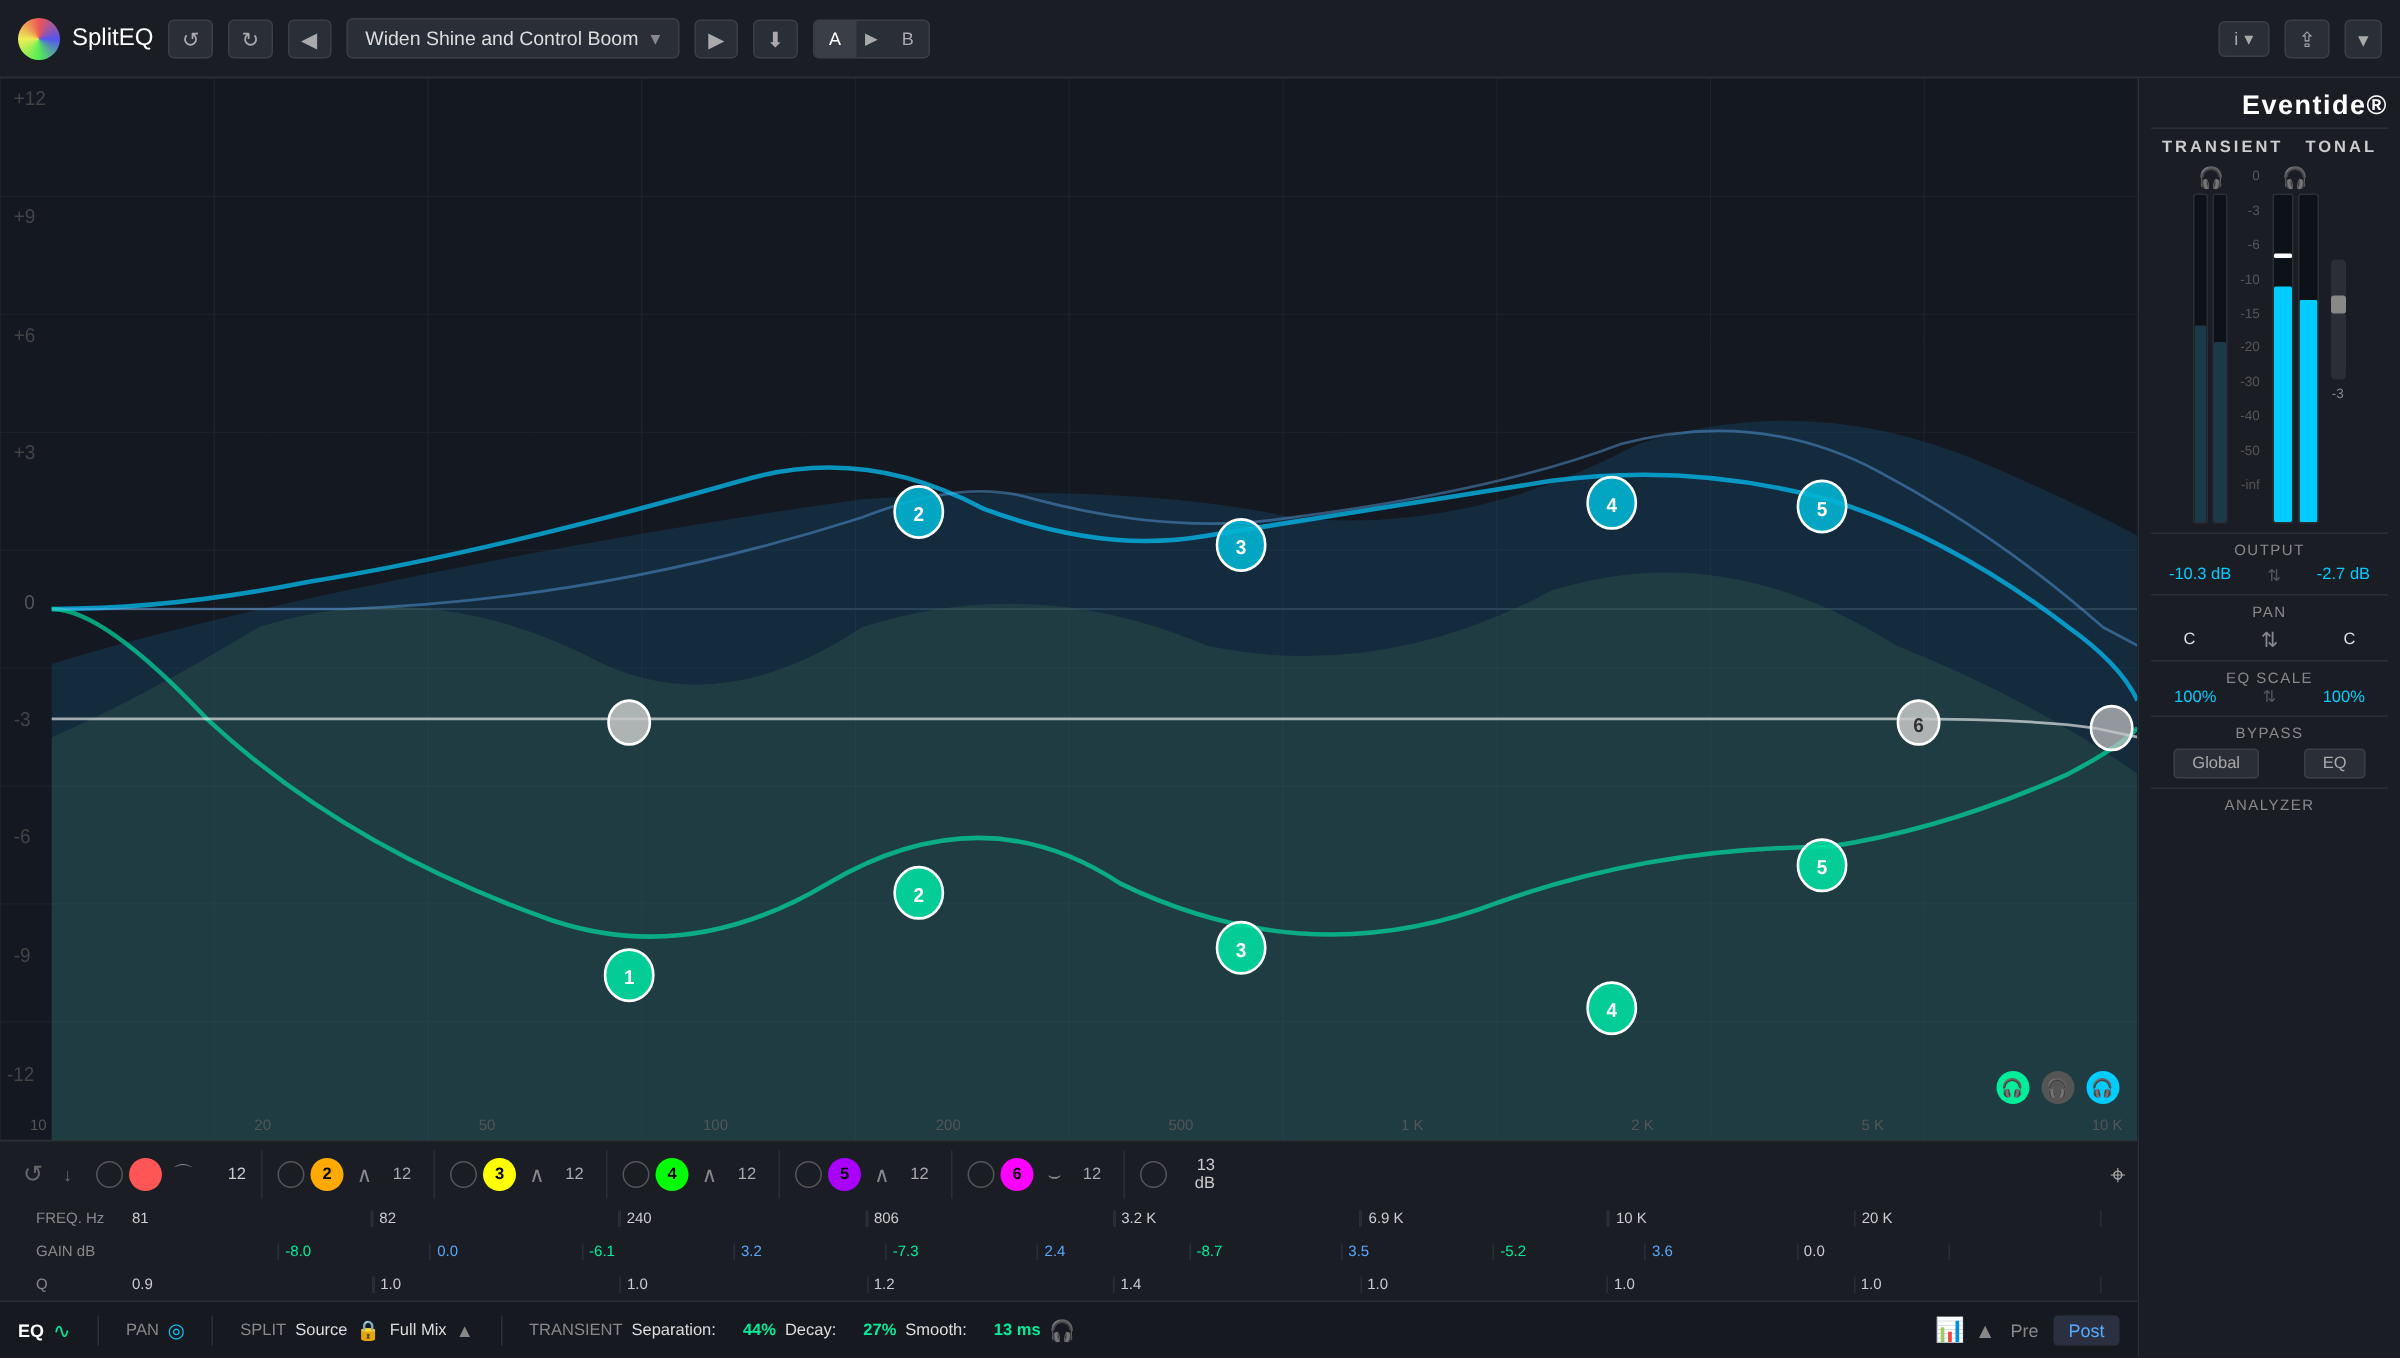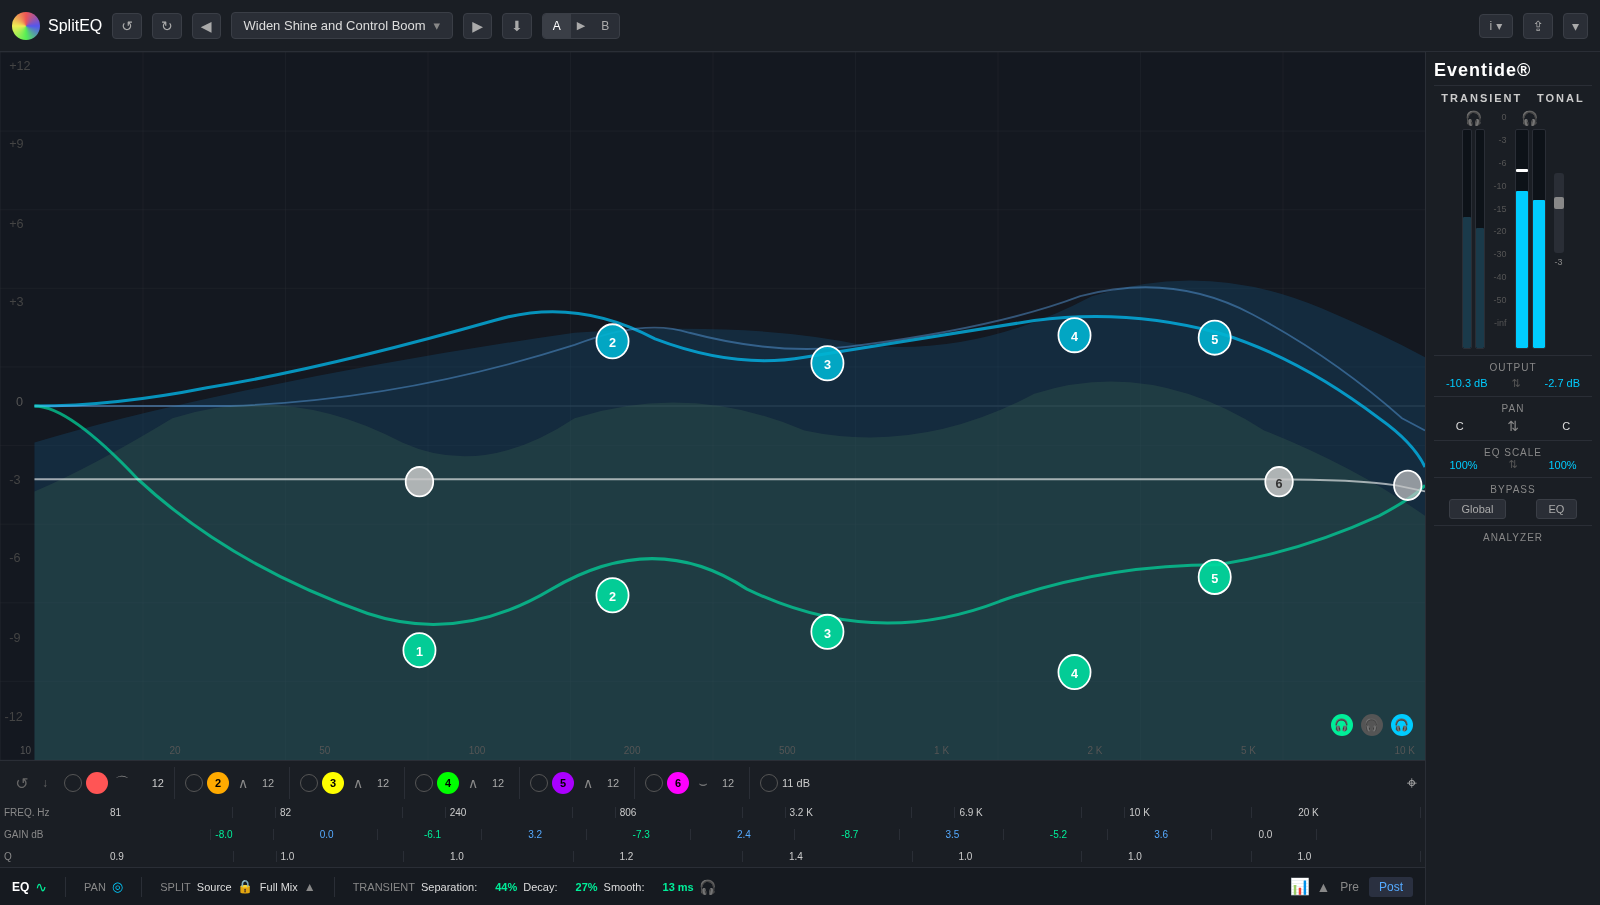--- a/index.html
+++ b/index.html
@@ -219,24 +219,23 @@
     }
     .gain-db {
       width: 28px;
       text-align: right;
       font-size: 11px;
       color: #ccc;
     }
 
     .data-row {
       display: flex;
-      padding: 1px 4px;
+      padding: 1px 24px;
       height: 22px;
       align-items: center;
-      gap: 42px;
     }
     .data-label {
       width: 60px;
       color: #888;
       font-size: 10px;
     }
     .data-cell {
       flex: 1;
       font-size: 10px;
       color: #ccc;
@@ -304,20 +303,21 @@
     .right-panel {
       width: 175px;
       background: #1a1e24;
       border-left: 1px solid #2a2e36;
       display: flex;
       flex-direction: column;
       padding: 8px;
       gap: 6px;
     }
     .eventide-logo {
+      text-align: right;
       font-size: 18px;
       font-weight: bold;
       color: #fff;
       letter-spacing: 1px;
       padding-bottom: 4px;
       border-bottom: 1px solid #2a2e36;
     }
     .tt-labels {
       display: flex;
       justify-content: space-around;
@@ -600,21 +600,21 @@
 
         <div class="band-item">
           <div class="band-toggle"></div>
           <div class="band-dot" style="background:#f0f;">6</div>
           <span class="band-shape">⌣</span>
           <span class="band-q">12</span>
         </div>
 
         <div class="band-last">
           <div class="band-toggle"></div>
-          <span class="gain-db">11 dB</span>
+          <span class="gain-db">13 dB</span>
         </div>
 
         <span style="margin-left:auto;color:#aaa;font-size:18px;cursor:pointer;">⌖</span>
       </div>
 
       <div class="data-row">
         <div class="data-label">FREQ. Hz</div>
         <div class="data-cell">81</div>
         <div class="data-cell" style="border-left:1px solid #2a2e36;">82</div>
         <div class="data-cell" style="border-left:1px solid #2a2e36;">240</div>

